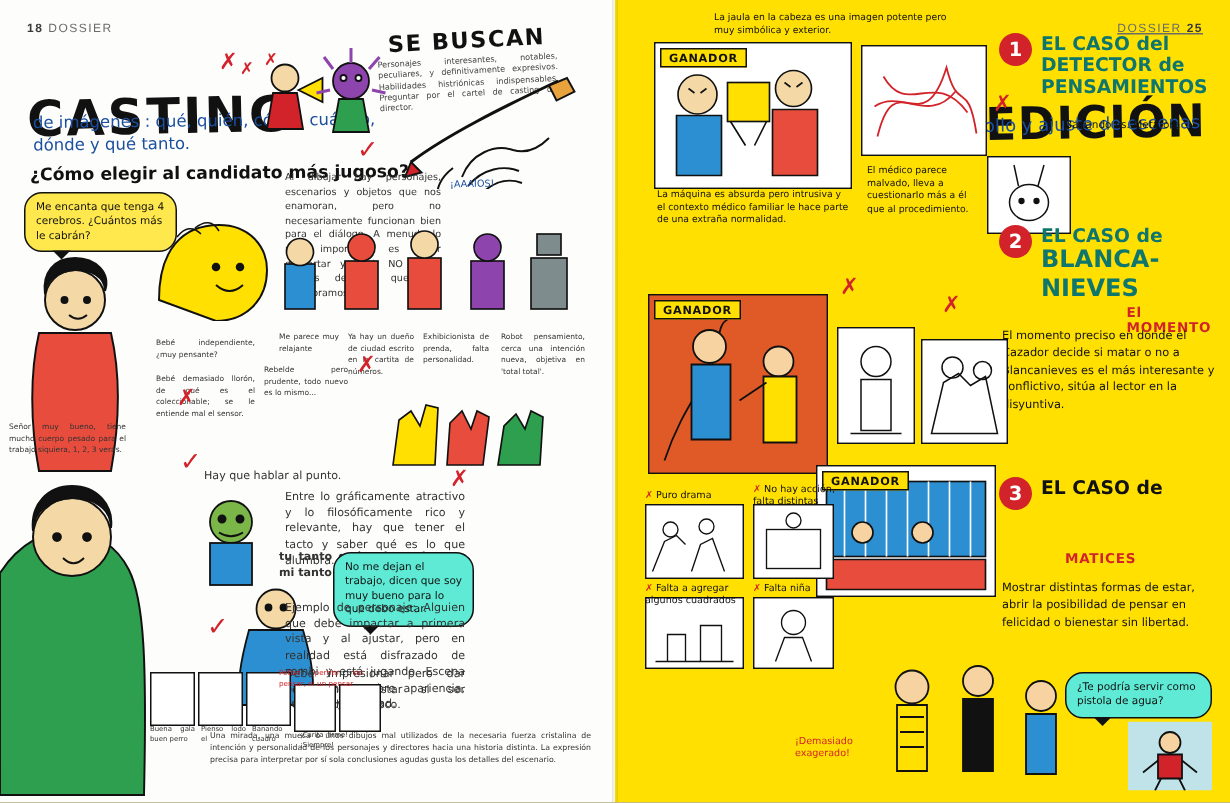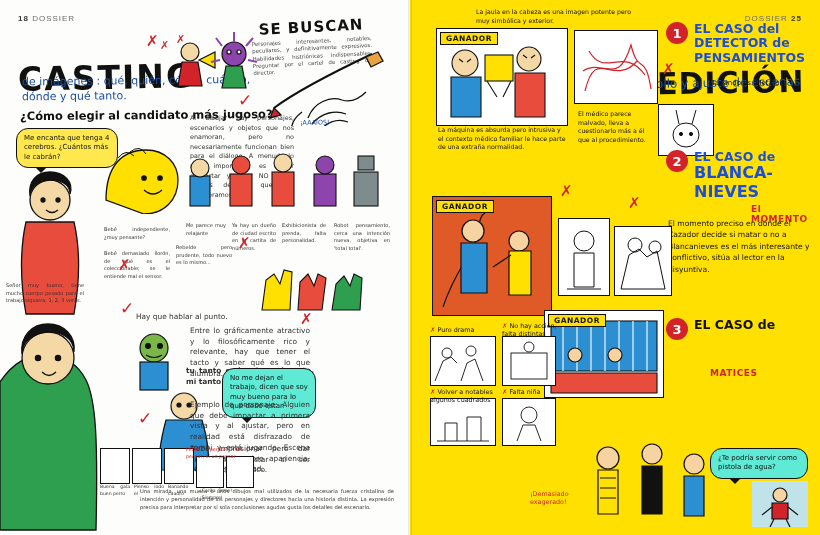--- a/index.html
+++ b/index.html
@@ -10,21 +10,21 @@
   }
   
   .left-half{position:absolute;left:0;top:0;width:410px;height:535px;background:#fdfdfb;}
   .right-half{position:absolute;left:410px;top:0;width:410px;height:535px;background:#ffe000;}
   .gutter{position:absolute;left:408px;top:0;width:4px;height:535px;
           background:linear-gradient(to right,rgba(0,0,0,.10),rgba(0,0,0,.02),rgba(0,0,0,.10));}
 
   
   .folio{position:absolute;font-family:"Liberation Sans",sans-serif;font-size:8px;letter-spacing:1px;color:#6b6b6b;}
   .folio.l{left:18px;top:14px;}
-  .folio.r{right:18px;top:14px;}
+  .folio.r{right:18px;top:14px;text-decoration:underline;}
   .folio b{font-weight:bold;color:#3a3a3a;}
   .hw-blue{color:#1b4fa0;}
 
   h1.casting{
     position:absolute;left:18px;top:36px;
     font-family:"DejaVu Sans",sans-serif;font-weight:bold;
     font-size:33px;letter-spacing:2px;color:#111;
     transform:rotate(-1.2deg);
   }
   .casting-sub{
@@ -75,21 +75,21 @@
     position:absolute;right:20px;top:76px;font-size:12px;color:#1b4fa0;
     transform:rotate(-1deg);
   }
   .numbered{position:absolute;}
   .circle-num{
     width:22px;height:22px;border-radius:50%;background:#d2232a;color:#fff;
     font-size:13px;font-weight:bold;display:flex;align-items:center;justify-content:center;
     position:absolute;left:0;top:0;
   }
   .num-title{position:absolute;left:28px;top:0;font-size:12.5px;font-weight:bold;color:#111;line-height:1.15;}
-  .num-title .red{color:#1d4ed8;}
+  .num-title .red{color:#0f766e;}
   .num-title .big{font-size:16px;}
   .num-body{position:absolute;font-size:7.6px;line-height:1.5;color:#111;}
   .tag{font-size:9px;font-weight:bold;color:#d2232a;letter-spacing:.5px;}
 
   
   .panel{position:absolute;background:#fff;border:1.4px solid #111;overflow:hidden;}
   .panel .scribble{position:absolute;inset:0;}
   .ganador{
     position:absolute;font-size:7.5px;font-weight:bold;color:#111;
     background:#ffe000;border:1.4px solid #111;padding:1px 5px;letter-spacing:.5px;
@@ -400,20 +400,21 @@
     <div class="mark cross" style="left:150px;top:184px;">✗</div>
     <div class="mark cross" style="left:218px;top:196px;">✗</div>
 
     <div class="numbered" style="left:256px;top:318px;width:150px;">
       <div class="circle-num">3</div>
       <div class="num-title">
         <span>EL CASO de</span><br>
       </div>
     </div>
     <div class="tag" style="position:absolute;left:300px;top:368px;">MATICES</div>
+    <div class="num-body" style="left:258px;top:386px;width:146px;">Mostrar distintas formas de estar, abrir la posibilidad de pensar en felicidad o bienestar sin libertad.</div>
 
     <div class="panel" style="left:134px;top:310px;width:118px;height:86px;">
       <svg class="scribble" viewBox="0 0 118 86">
         <rect width="118" height="86" fill="#fff"></rect>
         <g stroke="#111" stroke-width="1.1" fill="none">
           <rect x="6" y="10" width="106" height="50" fill="#2b8fd1"></rect>
           <path d="M18 10 v50 M32 10 v50 M46 10 v50 M60 10 v50 M74 10 v50 M88 10 v50 M102 10 v50" stroke="#fff"></path>
           <path d="M6 62 h106 v20 H6z" fill="#e84c3d"></path>
           <circle cx="30" cy="44" r="7" fill="#f6d3a0"></circle>
           <circle cx="70" cy="44" r="7" fill="#f6d3a0"></circle>
@@ -459,21 +460,21 @@
         </g>
       </svg>
     </div>
     <div class="strip-label" style="left:20px;top:326px;">
       <span style="color:#d2232a;">✗</span> <span>Puro drama</span>
     </div>
     <div class="strip-label" style="left:92px;top:322px;width:58px;">
       <span style="color:#d2232a;">✗</span> <span>No hay acción, falta distintas</span>
     </div>
     <div class="strip-label" style="left:20px;top:388px;width:70px;">
-      <span style="color:#d2232a;">✗</span> <span>Volver a notables algunos cuadrados</span>
+      <span style="color:#d2232a;">✗</span> <span>Falta a agregar algunos cuadrados</span>
     </div>
     <div class="strip-label" style="left:92px;top:388px;text-align:center;">
       <span style="color:#d2232a;">✗</span> <span>Falta niña</span>
     </div>
 
     <svg class="abs" style="left:176px;top:438px;" width="130" height="92">
       <g stroke="#111" stroke-width="1.2" fill="none">
         <circle cx="22" cy="20" r="11" fill="#f6d3a0"></circle>
         <path d="M12 32 l0 44 h20 l0 -44z" fill="#ffe000"></path>
         <path d="M14 40 h16 M14 50 h16 M14 60 h16" stroke="#111"></path>

